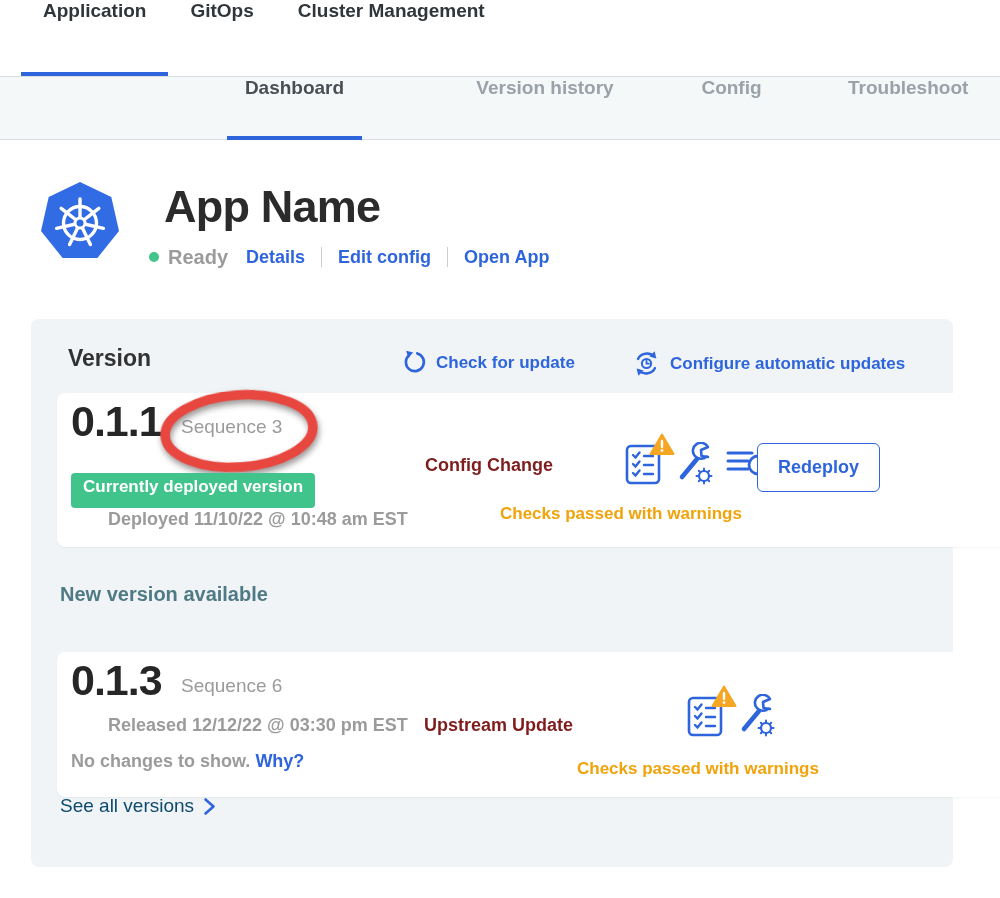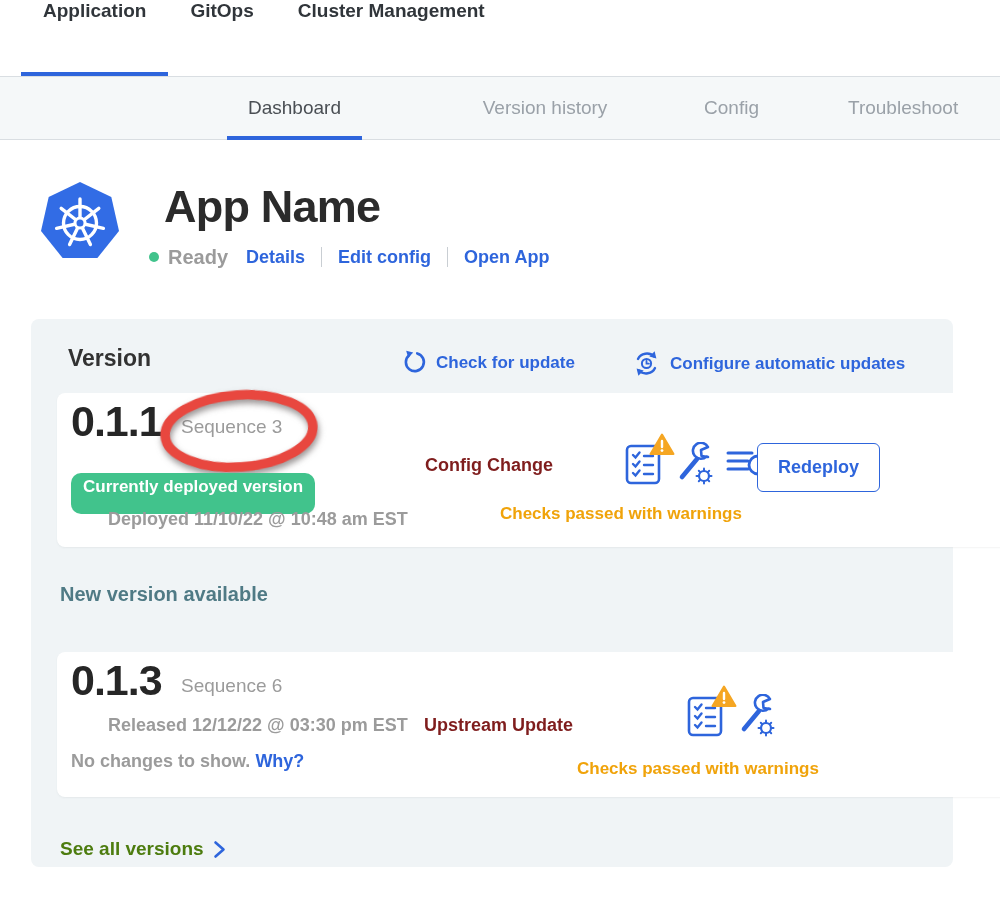--- a/index.html
+++ b/index.html
@@ -10,21 +10,21 @@
     position:relative;
     overflow:hidden;
     color:#2e2e2e;
   }
   
   .topnav{position:absolute;top:0;left:0;width:1000px;height:76px;background:#fff;display:flex;align-items:stretch;padding-left:21px;}
   .topnav-item{padding:0 22px;display:flex;font-size:19px;font-weight:700;color:#30353a;position:relative;cursor:pointer;}
   .topnav-item.active::after{content:"";position:absolute;left:0;right:0;bottom:0;height:4px;background:#2e65dc;}
   
   .subnav{position:absolute;top:76px;left:0;width:1000px;height:64px;background:#f5f8f9;border-top:1px solid #d9dee2;border-bottom:1px solid #d9dee2;}
-  .subnav-item{position:absolute;top:0;height:100%;display:flex;align-items:center;justify-content:center;font-size:19px;font-weight:400;color:#9aa1a8;cursor:pointer;white-space:nowrap;}
+  .subnav-item{position:absolute;top:0;height:100%;display:flex;align-items:flex-start;justify-content:center;font-size:19px;font-weight:700;color:#9aa1a8;cursor:pointer;white-space:nowrap;}
   .subnav-item.active{color:#4a4f54;}
   .subnav-item.active::after{content:"";position:absolute;left:0;right:0;bottom:-1px;height:4px;background:#2e65dc;}
   
   .app-logo{position:absolute;left:38px;top:180px;width:84px;height:84px;}
   .app-title{position:absolute;left:164px;top:181px;font-size:45px;font-weight:700;color:#2b2b2b;letter-spacing:-0.8px;}
   .status-row{position:absolute;left:149px;top:244px;height:26px;display:flex;align-items:center;}
   .status-dot{width:10px;height:10px;border-radius:50%;background:#41c38c;margin-right:9px;}
   .status-text{font-size:20px;font-weight:700;color:#9b9b9b;margin-right:18px;}
   .hdr-link{font-size:18px;font-weight:700;color:#2e65dc;cursor:pointer;text-decoration:none;}
   .hdr-divider{width:1px;height:20px;background:#c9ced3;margin:0 16px;}
@@ -32,42 +32,42 @@
   .version-card{position:absolute;left:31px;top:319px;width:922px;height:548px;background:#f0f4f6;border-radius:8px;}
   .version-heading{position:absolute;left:37px;top:26px;font-size:23px;font-weight:700;color:#323232;}
   .icon-link{position:absolute;display:flex;align-items:center;gap:9px;font-size:17px;font-weight:700;color:#2e65dc;cursor:pointer;}
   .icon-link.check{left:371px;top:31px;}
   .icon-link.auto{left:601px;top:31px;}
   .release-card{position:absolute;left:26px;width:972px;background:#fff;border-radius:8px;box-shadow:0 1px 2px rgba(50,60,70,0.06);}
   .release-card.current{top:74px;height:154px;}
   .release-card.next{top:333px;height:145px;}
   .ver-num{position:absolute;left:14px;top:4px;font-size:43px;font-weight:700;color:#262626;letter-spacing:-1px;}
   .ver-seq{position:absolute;left:124px;top:23px;font-size:19px;font-weight:400;color:#9b9b9b;}
-  .deployed-badge{position:absolute;left:14px;top:80px;background:#41c38c;color:#fff;font-size:17px;font-weight:700;padding:4px 12px 17px;border-radius:10px;}
+  .deployed-badge{position:absolute;left:14px;top:80px;background:#41c38c;color:#fff;font-size:17px;font-weight:700;padding:4px 12px 11px;border-radius:4px;}
   .date-text{position:absolute;left:14px;font-size:18px;font-weight:600;color:#9b9b9b;margin-left:37px;}
   .date-text.deployed{top:116px;}
   .date-text.released{top:63px;}
   .no-changes{position:absolute;left:14px;top:99px;font-size:18px;font-weight:600;color:#9b9b9b;}
   .why-link{color:#2e65dc;font-weight:700;cursor:pointer;}
   .source-label{position:absolute;font-size:18px;font-weight:700;color:#7f1d1d;}
   .source-label.cfg{left:368px;top:62px;}
   .source-label.ups{left:367px;top:63px;}
   .icons-row{position:absolute;display:flex;align-items:center;gap:12px;}
   .icons-row.r1{left:567px;top:49px;}
   .icons-row.r2{left:629px;top:42px;}
   .check-icon-wrap{position:relative;width:38px;height:44px;}
   .warn-tri{position:absolute;top:-9px;right:-13px;}
   .btn{position:absolute;display:flex;align-items:center;justify-content:center;font-size:18px;font-weight:700;font-family:"Liberation Sans",sans-serif;border-radius:6px;cursor:pointer;}
   .btn.redeploy{left:700px;top:50px;width:123px;height:49px;background:#fff;border:1.5px solid #2e65dc;color:#2e65dc;}
   .btn.deploy{left:730px;top:43px;width:113px;height:48px;background:#2e65dc;border:none;color:#fff;box-shadow:0 3px 5px rgba(46,101,220,0.35);}
   .warn-text{position:absolute;font-size:17px;font-weight:700;color:#f0a30a;}
   .warn-text.r1{left:443px;top:111px;}
   .warn-text.r2{left:520px;top:107px;}
   .new-version-heading{position:absolute;left:29px;top:264px;font-size:20px;font-weight:700;color:#4f7a85;}
-  .see-all{position:absolute;left:29px;top:519px;display:flex;align-items:center;gap:9px;font-size:19px;font-weight:700;color:#4d7c0f;cursor:pointer;}
+  .see-all{position:absolute;left:29px;top:476px;display:flex;align-items:center;gap:9px;font-size:19px;font-weight:400;color:#0c4a6e;cursor:pointer;}
   
   .annotation{position:absolute;left:95px;top:-17px;width:180px;height:110px;overflow:visible;pointer-events:none;}
   .annotation ellipse{filter:drop-shadow(1px 4px 3px rgba(70,60,60,0.55));}
   svg{display:block;}
 </style>
 </head>
 <body>
 
 <nav class="topnav">
   <div class="topnav-item active">

